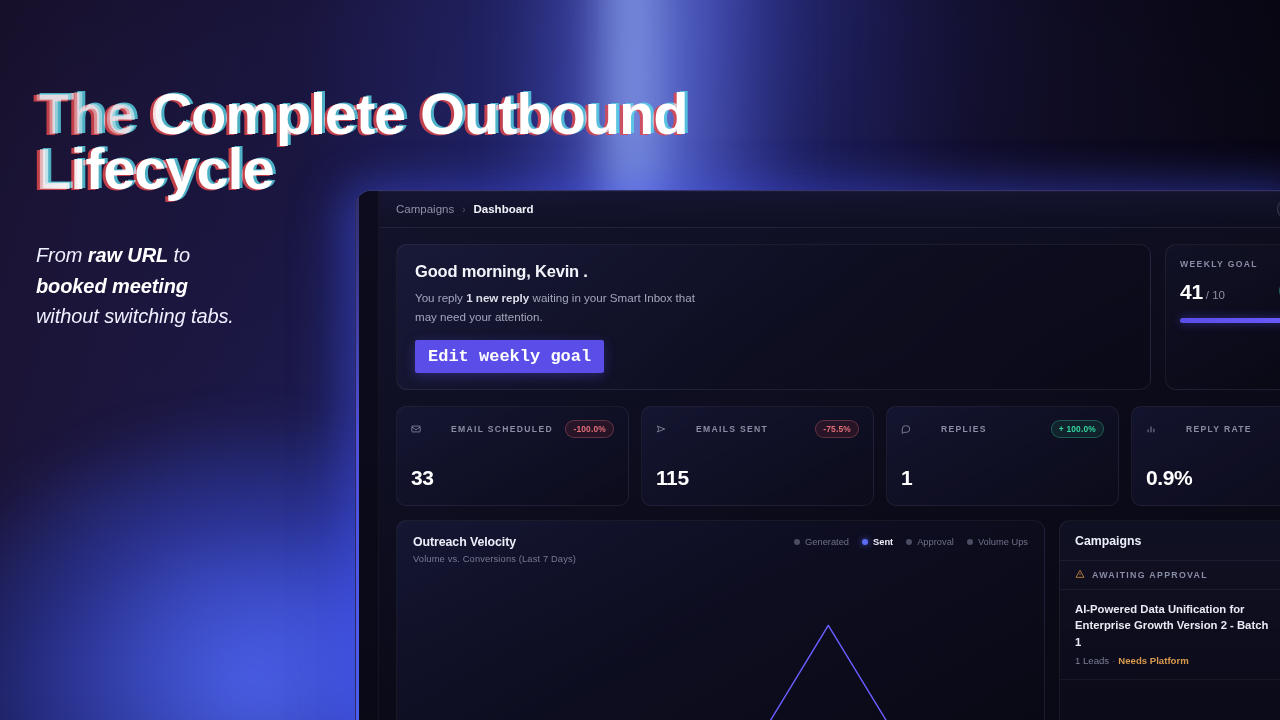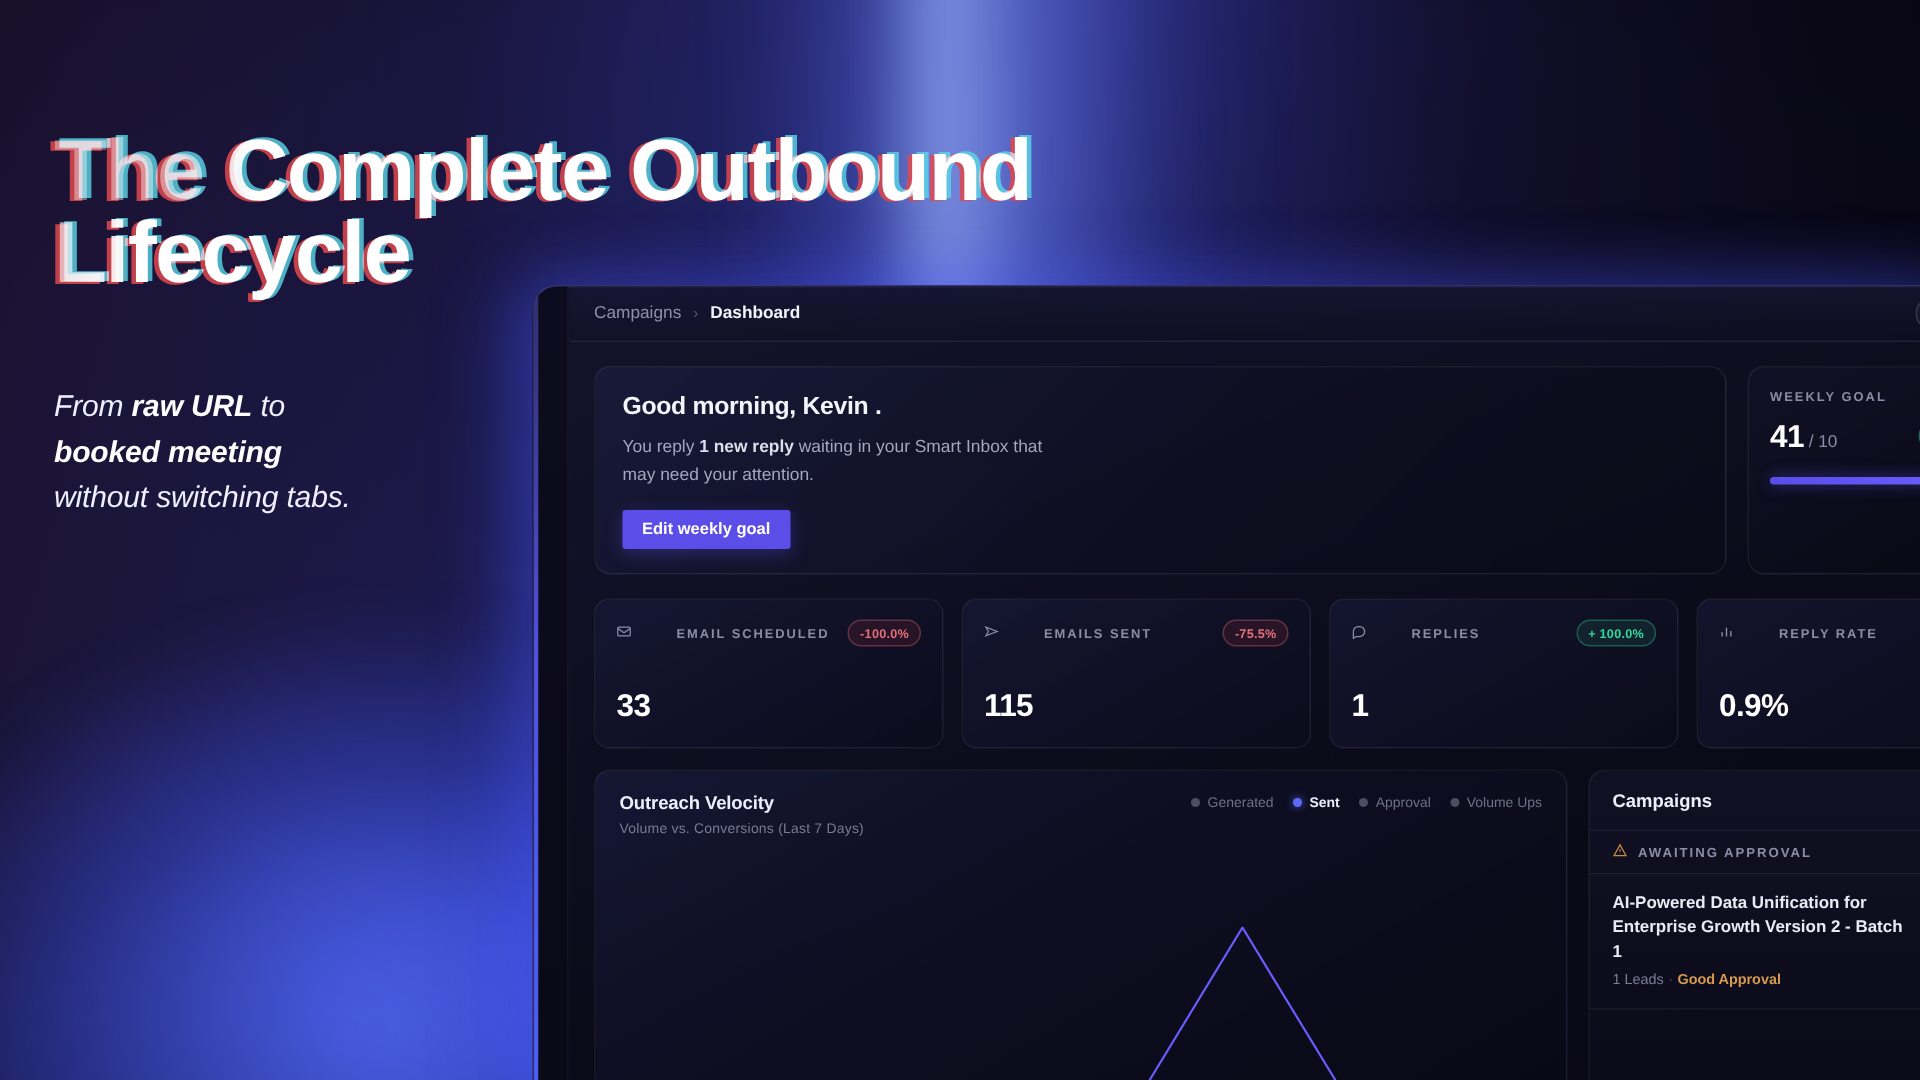--- a/index.html
+++ b/index.html
@@ -71,21 +71,21 @@
   .headline .ln.l1 .g.w{
     background:linear-gradient(90deg, rgba(255,255,255,0.38) 0px, rgba(255,255,255,0.45) 86px, #ffffff 132px, #ffffff 100%);
     -webkit-background-clip:text; background-clip:text; color:transparent;
   }
   .headline .ln.l2 .g.w{
     background:linear-gradient(90deg, rgba(255,255,255,0.55) 0px, #ffffff 52px, #ffffff 100%);
     -webkit-background-clip:text; background-clip:text; color:transparent;
   }
 
   .subcopy{
-    margin-top:60px; font-style:italic; font-size:20px; line-height:1.52;
+    margin-top:44px; font-style:italic; font-size:20px; line-height:1.52;
     color:#eef0ff; letter-spacing:-0.1px;
   }
   .subcopy b{ font-weight:bold; color:#ffffff; }
   .subcopy .line{ display:block; }
 
   
   .app{
     position:absolute; left:355px; top:190px; width:960px; height:545px;
     border-radius:16px 0 0 0;
     background:linear-gradient(160deg,#13132c 0%, #0f1024 26%, #0b0a18 60%, #090814 100%);
@@ -144,23 +144,23 @@
     padding:17px 18px 16px 18px;
   }
   .greet-title{ font-size:16.5px; font-weight:bold; color:#f4f5fb; letter-spacing:-0.2px; }
   .greet-sub{
     margin-top:8px; font-size:11.6px; line-height:1.62; color:#a3a6bd; max-width:305px;
   }
   .greet-sub b{ color:#dcdeea; font-weight:bold; }
   .btn-primary{
     margin-top:13px; display:inline-block;
     background:#5b4de8; color:#fff;
-    font-size:11px; font-weight:bold;
+    font-size:17px; font-weight:bold;
     padding:7px 13px; border-radius:2px; border:none;
-    font-family:Liberation Sans, sans-serif;
+    font-family:Liberation Mono, monospace;
     box-shadow:0 3px 12px rgba(91,77,232,0.35);
   }
 
   .goal-card{
     width:150px; flex:0 0 150px;
     border:1px solid rgba(255,255,255,0.07); border-radius:11px;
     background:linear-gradient(150deg, rgba(18,18,40,0.9), rgba(9,9,20,0.95));
     padding:14px 14px 14px 14px;
     display:flex; flex-direction:column; justify-content:flex-start;
     position:relative; overflow:visible;
@@ -426,21 +426,21 @@
                   <path d="M12 3l9.5 17H2.5L12 3z"></path>
                   <path d="M12 10v4"></path>
                   <circle cx="12" cy="17" r="0.6" fill="#c98c42" stroke="none"></circle>
                 </svg>
             </span>
             <span>AWAITING APPROVAL</span>
           </div>
           <div class="camp-item">
             <div class="camp-name">AI-Powered Data Unification for Enterprise Growth Version 2 - Batch 1</div>
             <div class="camp-meta">
-              <span>1 Leads</span><span class="dot">·</span><span class="warn">Good Approval</span>
+              <span>1 Leads</span><span class="dot">·</span><span class="warn">Needs Platform</span>
             </div>
 
           </div>
         </div>
 
       </div>
     </div>
   </div>
 
   <div class="bg-vignette"></div>

